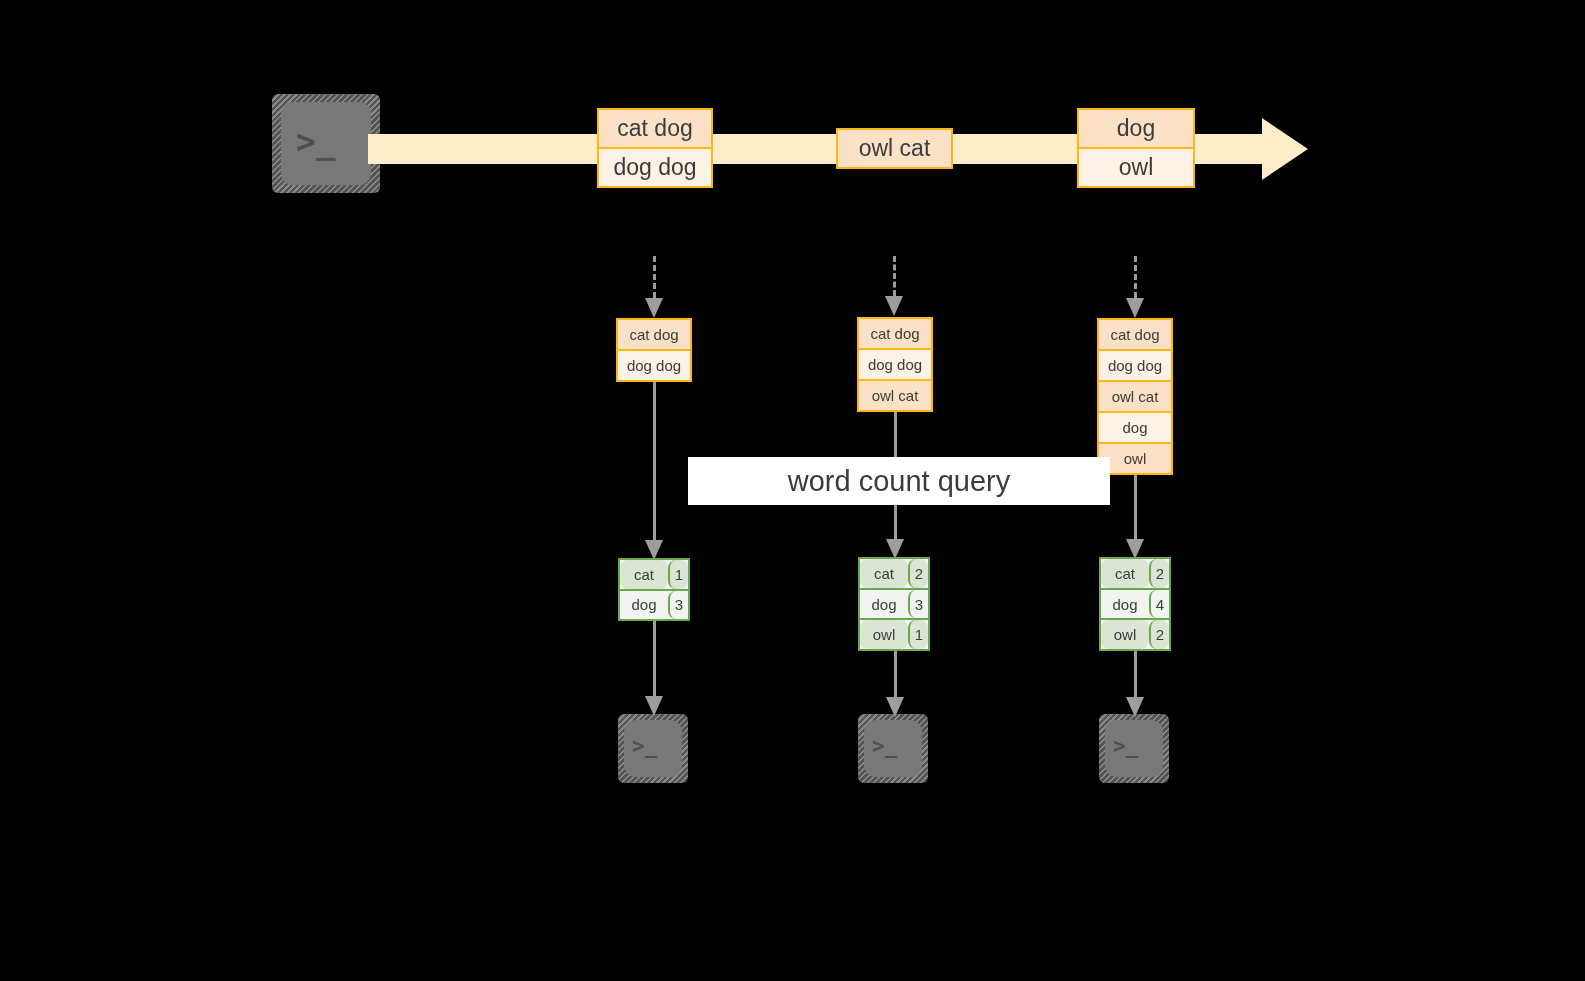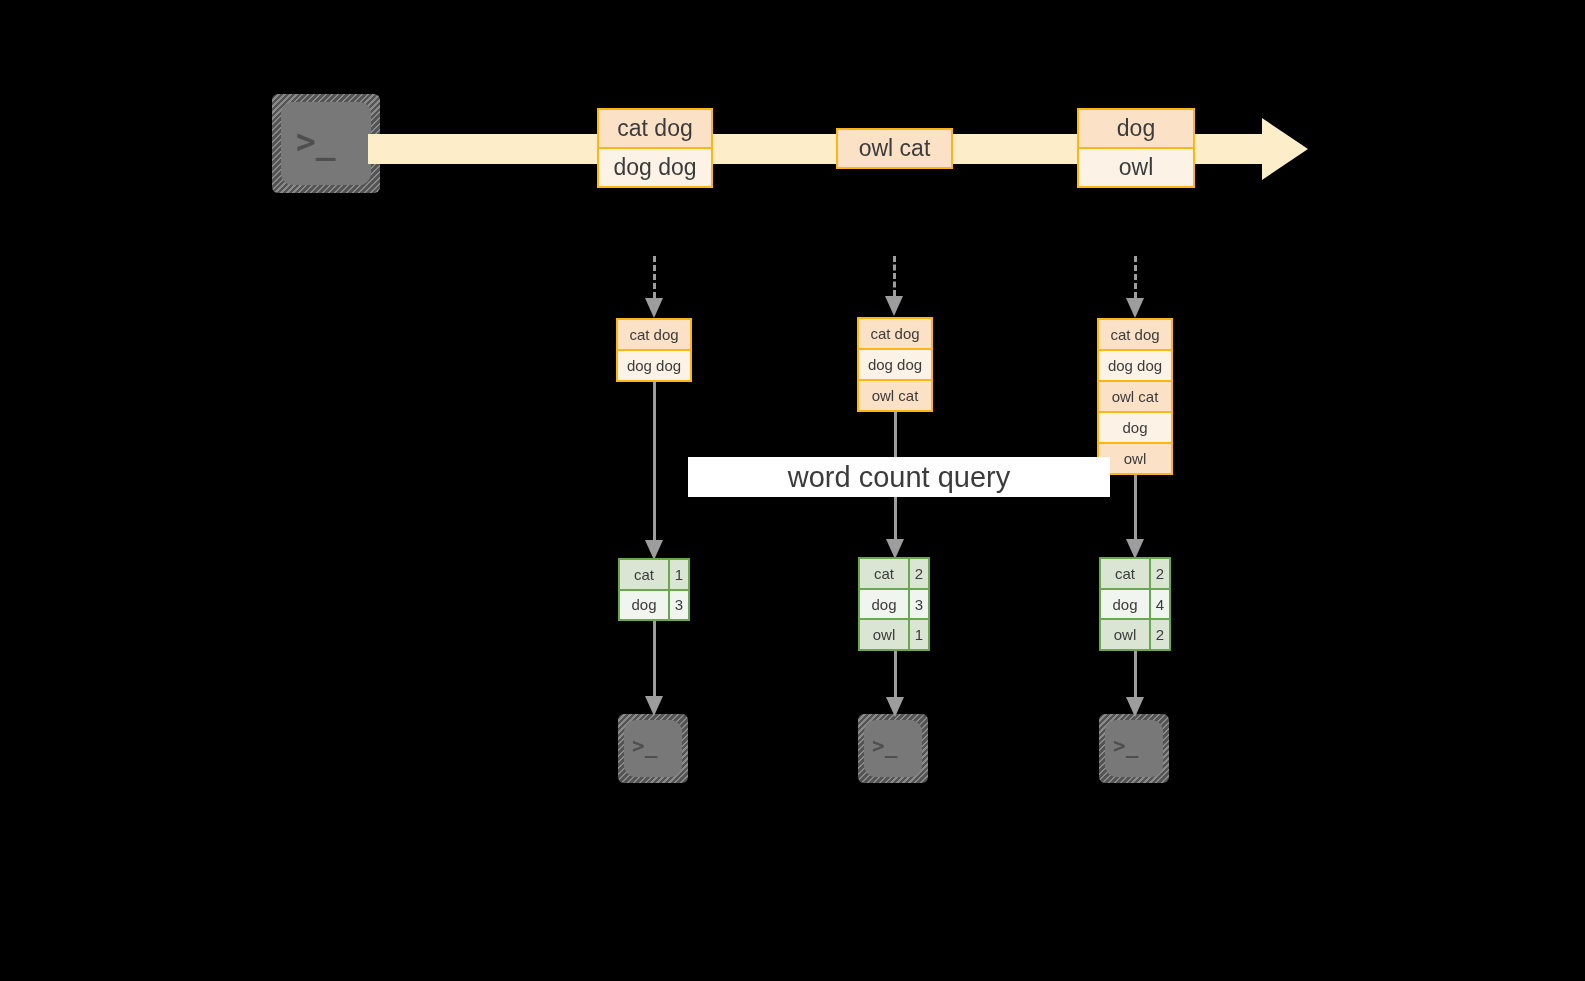--- a/index.html
+++ b/index.html
@@ -102,20 +102,21 @@
   }
   .gbox .grow + .grow { border-top: 2.5px solid #6aa84f; }
   .gbox .gcell {
     box-sizing: border-box;
     display: flex;
     align-items: center;
     justify-content: center;
     font-size: 15px;
     color: #3c3c3c;
     white-space: nowrap;
+    border-radius: 8px;
   }
   .gbox .gcell.word  { flex: 0 0 48px; }
   .gbox .gcell.count { flex: 1 1 auto; border-left: 2.5px solid #6aa84f; }
   .gbox .grow.dark  .gcell { background: #dbe5d4; }
   .gbox .grow.light .gcell { background: #f1f5ef; }
 
   
   .conn {
     position: absolute;
     z-index: 2;
@@ -225,21 +226,21 @@
   </div>
   <div class="conn" style="left:885px; top:412px; width:20px; height:147px;">
     <div class="shaft" style="height:127px;"></div>
     <div class="head" style="top:127px;"></div>
   </div>
   <div class="conn" style="left:1125px; top:475px; width:20px; height:84px;">
     <div class="shaft" style="height:64px;"></div>
     <div class="head" style="top:64px;"></div>
   </div>
 
-  <div class="query-band" style="left:688px; top:457px; width:422px; height:40px;">
+  <div class="query-band" style="left:688px; top:457px; width:422px; height:48px;">
     <span class="qlabel">word count query</span>
   </div>
 
   <div class="gbox" style="left:618px; top:558px; width:72px; height:63px;">
     <div class="grow dark">
       <div class="gcell word">cat</div>
       <div class="gcell count">1</div>
     </div>
     <div class="grow light">
       <div class="gcell word">dog</div>

